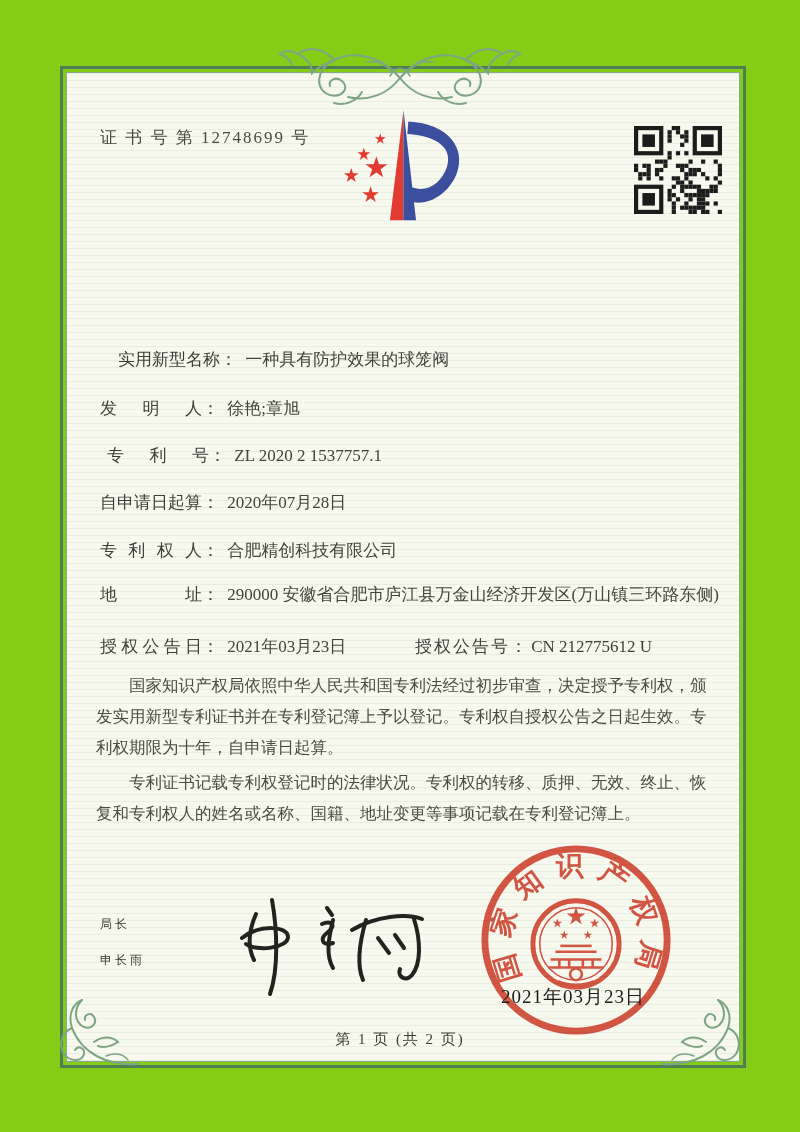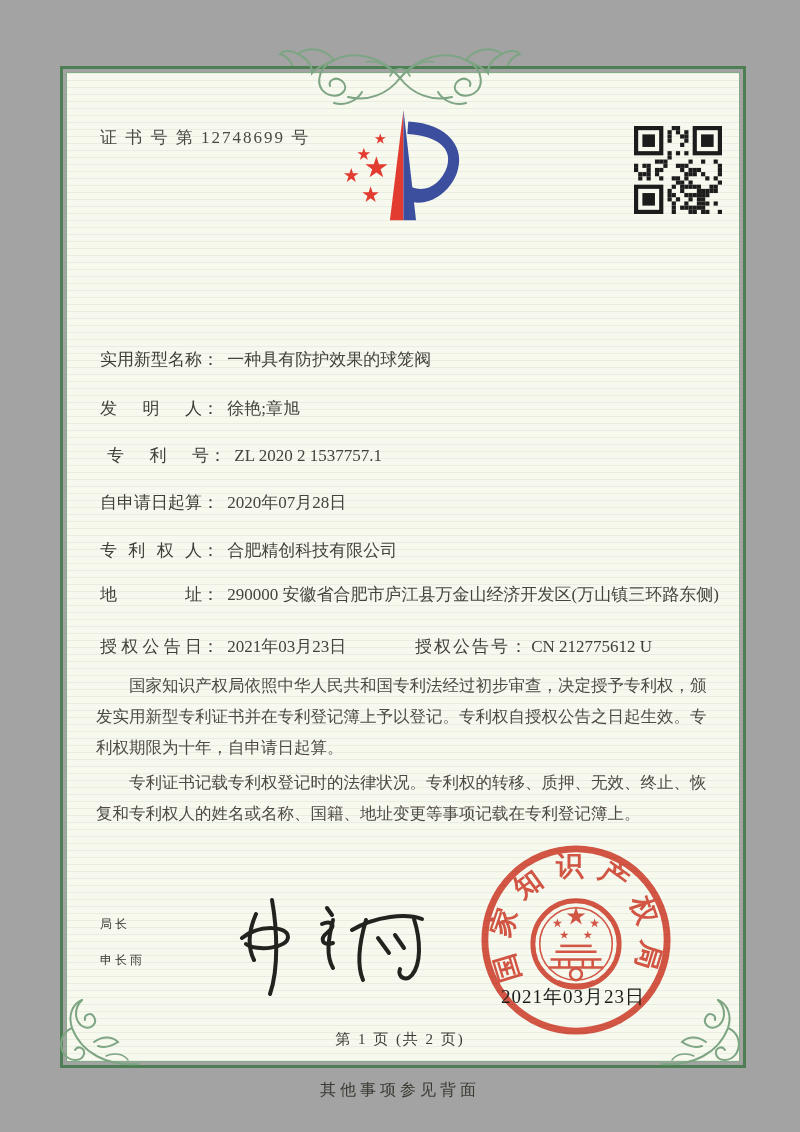--- a/index.html
+++ b/index.html
@@ -1,18 +1,18 @@
 <!DOCTYPE html>
 <html><head>
 <meta charset="utf-8">
 <style>
   html,body{margin:0;padding:0;background:#e9e7de;}
   .sheet{
     position:relative; width:800px; height:1132px; margin:0 auto;
-    background:#a3a3a3; overflow:hidden;
+    background:#84cc16; overflow:hidden;
     font-family:"Liberation Serif","DejaVu Serif",serif; color:#3e3e38;
   }
   .frame{
     position:absolute; left:66px; top:72px; width:672px; height:988px;
     border:1px solid #86ab8a; outline:3px solid #4e7f54; outline-offset:3px;
     background:
       repeating-linear-gradient(180deg, rgba(121,164,126,0.12) 0px, rgba(121,164,126,0.12) 1px, transparent 1px, transparent 7px),
       #f7f8ee;
   }
   .abs{position:absolute;}
@@ -219,21 +219,21 @@
         <rect x="56" y="0" width="28" height="28"></rect>
         <rect fill="#f7f8ee" x="60" y="4" width="20" height="20"></rect>
         <rect x="64" y="8" width="12" height="12"></rect>
         <rect x="0" y="56" width="28" height="28"></rect>
         <rect fill="#f7f8ee" x="4" y="60" width="20" height="20"></rect>
         <rect x="8" y="64" width="12" height="12"></rect>
       </g>
     </svg>
 
 
-  <div class="abs row" style="top:347px;">
+  <div class="abs row" style="top:347px;margin-left:18px;">
     <span class="jlabel">实用新型名称</span><span class="colon">：</span>
     <span class="fvalue">一种具有防护效果的球笼阀</span>
   </div>
   <div class="abs row" style="top:396px;">
     <span class="jlabel">发明人</span><span class="colon">：</span>
     <span class="fvalue">徐艳;章旭</span>
   </div>
   <div class="abs row" style="top:443px;margin-left:7px;">
     <span class="jlabel">专利号</span><span class="colon">：</span>
     <span class="fvalue">ZL 2020 2 1537757.1</span>
@@ -313,15 +313,14 @@
           <circle cx="100" cy="135" r="6"></circle>
           <path d="M82,142 C90,147 110,147 118,142"></path>
         </g>
       </g>
     </g>
   </svg>
 
   <div class="abs seal-date">2021年03月23日</div>
 
   <div class="abs page-num">第 1 页 (共 2 页)</div>
-  <div class="abs back-note">其他事项参见背面</div>
 
 </div>
 
 </body></html>

